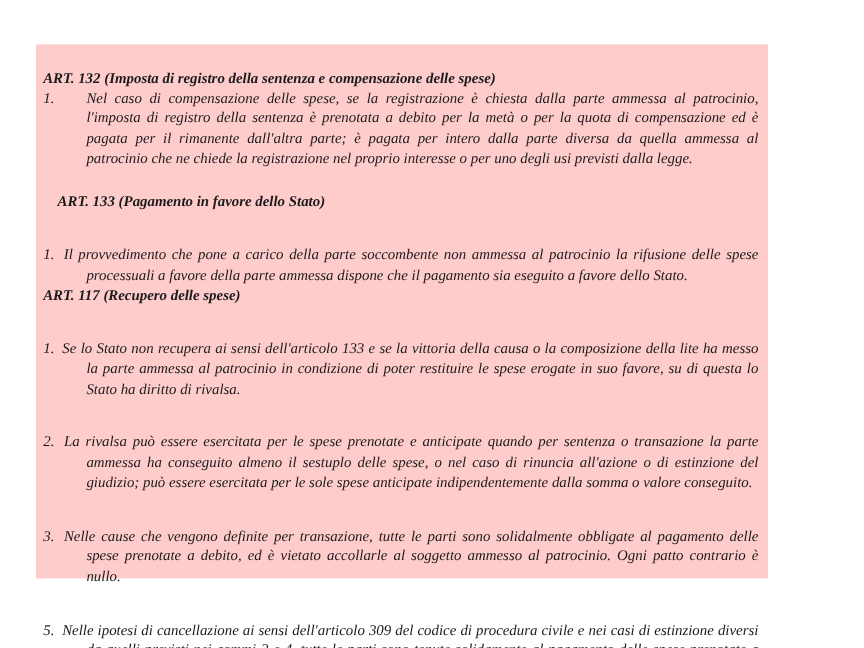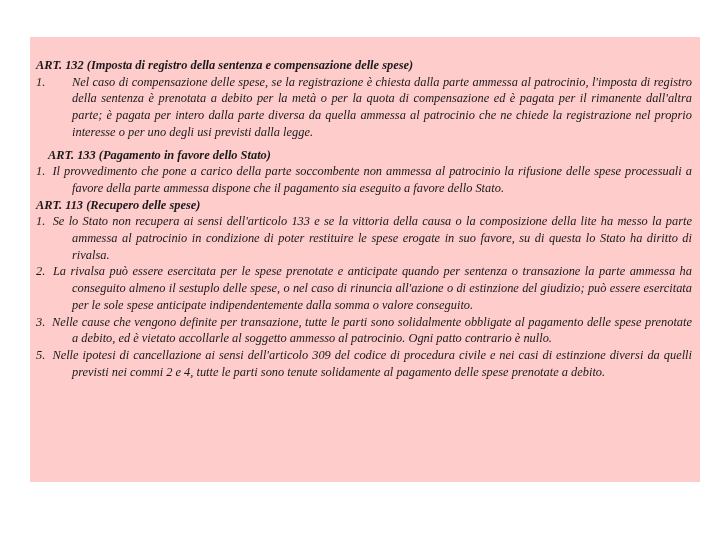--- a/index.html
+++ b/index.html
@@ -1,48 +1,48 @@
 <!DOCTYPE html>
 <html><head>
   <meta charset="utf-8">
   <style>
     html, body { margin: 0; padding: 0; background: #ffffff; }
     body { width: 720px; height: 540px; position: relative; overflow: hidden; }
     .panel {
-      position: absolute; left: 30px; top: 37px; width: 670px; height: 445px;
+      position: absolute; left: 30px; top: 37px; width: 610px; height: 445px;
       background: #ffcccc;
       box-sizing: border-box; padding: 20px 8px 0 6px;
       font-family: "Liberation Serif", serif; font-style: italic;
       font-size: 12.4px; line-height: 16.7px; color: #1a1a1a;
     }
     .title { font-weight: bold; }
     .art132-item { display: flex; text-align: justify; }
     .art132-item .num { width: 36px; flex: none; }
     .art132-item .txt { flex: 1; font-family: Liberation Serif, serif; }
-    .hang { padding-left: 36px; text-indent: -36px; text-align: justify; }
+    .hang { padding-left: 36px; text-indent: -36px; text-align: justify; margin-top: 28px; }
     .hang .n { display: inline-block; text-indent: 0; }
-    .indent-title { padding-left: 12px; margin-top: 6px; }
+    .indent-title { padding-left: 12px; margin-top: 19px; }
   </style>
 </head>
 <body>
 
 <div class="panel">
   <div class="title">ART. 132  (Imposta di registro della sentenza e compensazione delle spese)</div>
   <div class="art132-item">
     <span class="num">1.</span>
     <span class="txt">Nel caso di compensazione delle spese, se la registrazione è chiesta dalla parte ammessa al patrocinio, l'imposta di registro della sentenza è prenotata a debito per la metà o per la quota di compensazione ed è pagata per il rimanente dall'altra parte; è pagata per intero dalla parte diversa da quella ammessa al patrocinio che ne chiede la registrazione nel proprio interesse o per uno degli usi previsti dalla legge.</span>
   </div>
 
   <div class="title indent-title">ART. 133   (Pagamento in favore dello Stato)</div>
   <div class="hang">
     <span class="n">1.&nbsp;</span>
     <span>Il provvedimento che pone a carico della parte soccombente non ammessa al patrocinio la rifusione delle spese processuali a favore della parte ammessa dispone che il pagamento sia eseguito a favore dello Stato.</span>
   </div>
 
-  <div class="title">ART. 113 (Recupero delle spese)</div>
+  <div class="title">ART. 117 (Recupero delle spese)</div>
   <div class="hang">
     <span class="n">1.&nbsp;</span>
     <span>Se lo Stato non recupera ai sensi dell'articolo 133 e se la vittoria della causa o la composizione della lite ha messo la parte ammessa al patrocinio in condizione di poter restituire le spese erogate in suo favore, su di questa lo Stato ha diritto di rivalsa.</span>
   </div>
   <div class="hang">
     <span class="n">2.&nbsp;</span>
     <span>La rivalsa può essere esercitata per le spese prenotate e anticipate quando per sentenza o transazione la parte ammessa ha conseguito almeno il sestuplo delle spese, o nel caso di rinuncia all'azione o di estinzione del giudizio; può essere esercitata per le sole spese anticipate indipendentemente dalla somma o valore conseguito.</span>
   </div>
   <div class="hang">
     <span class="n">3.&nbsp;</span>

